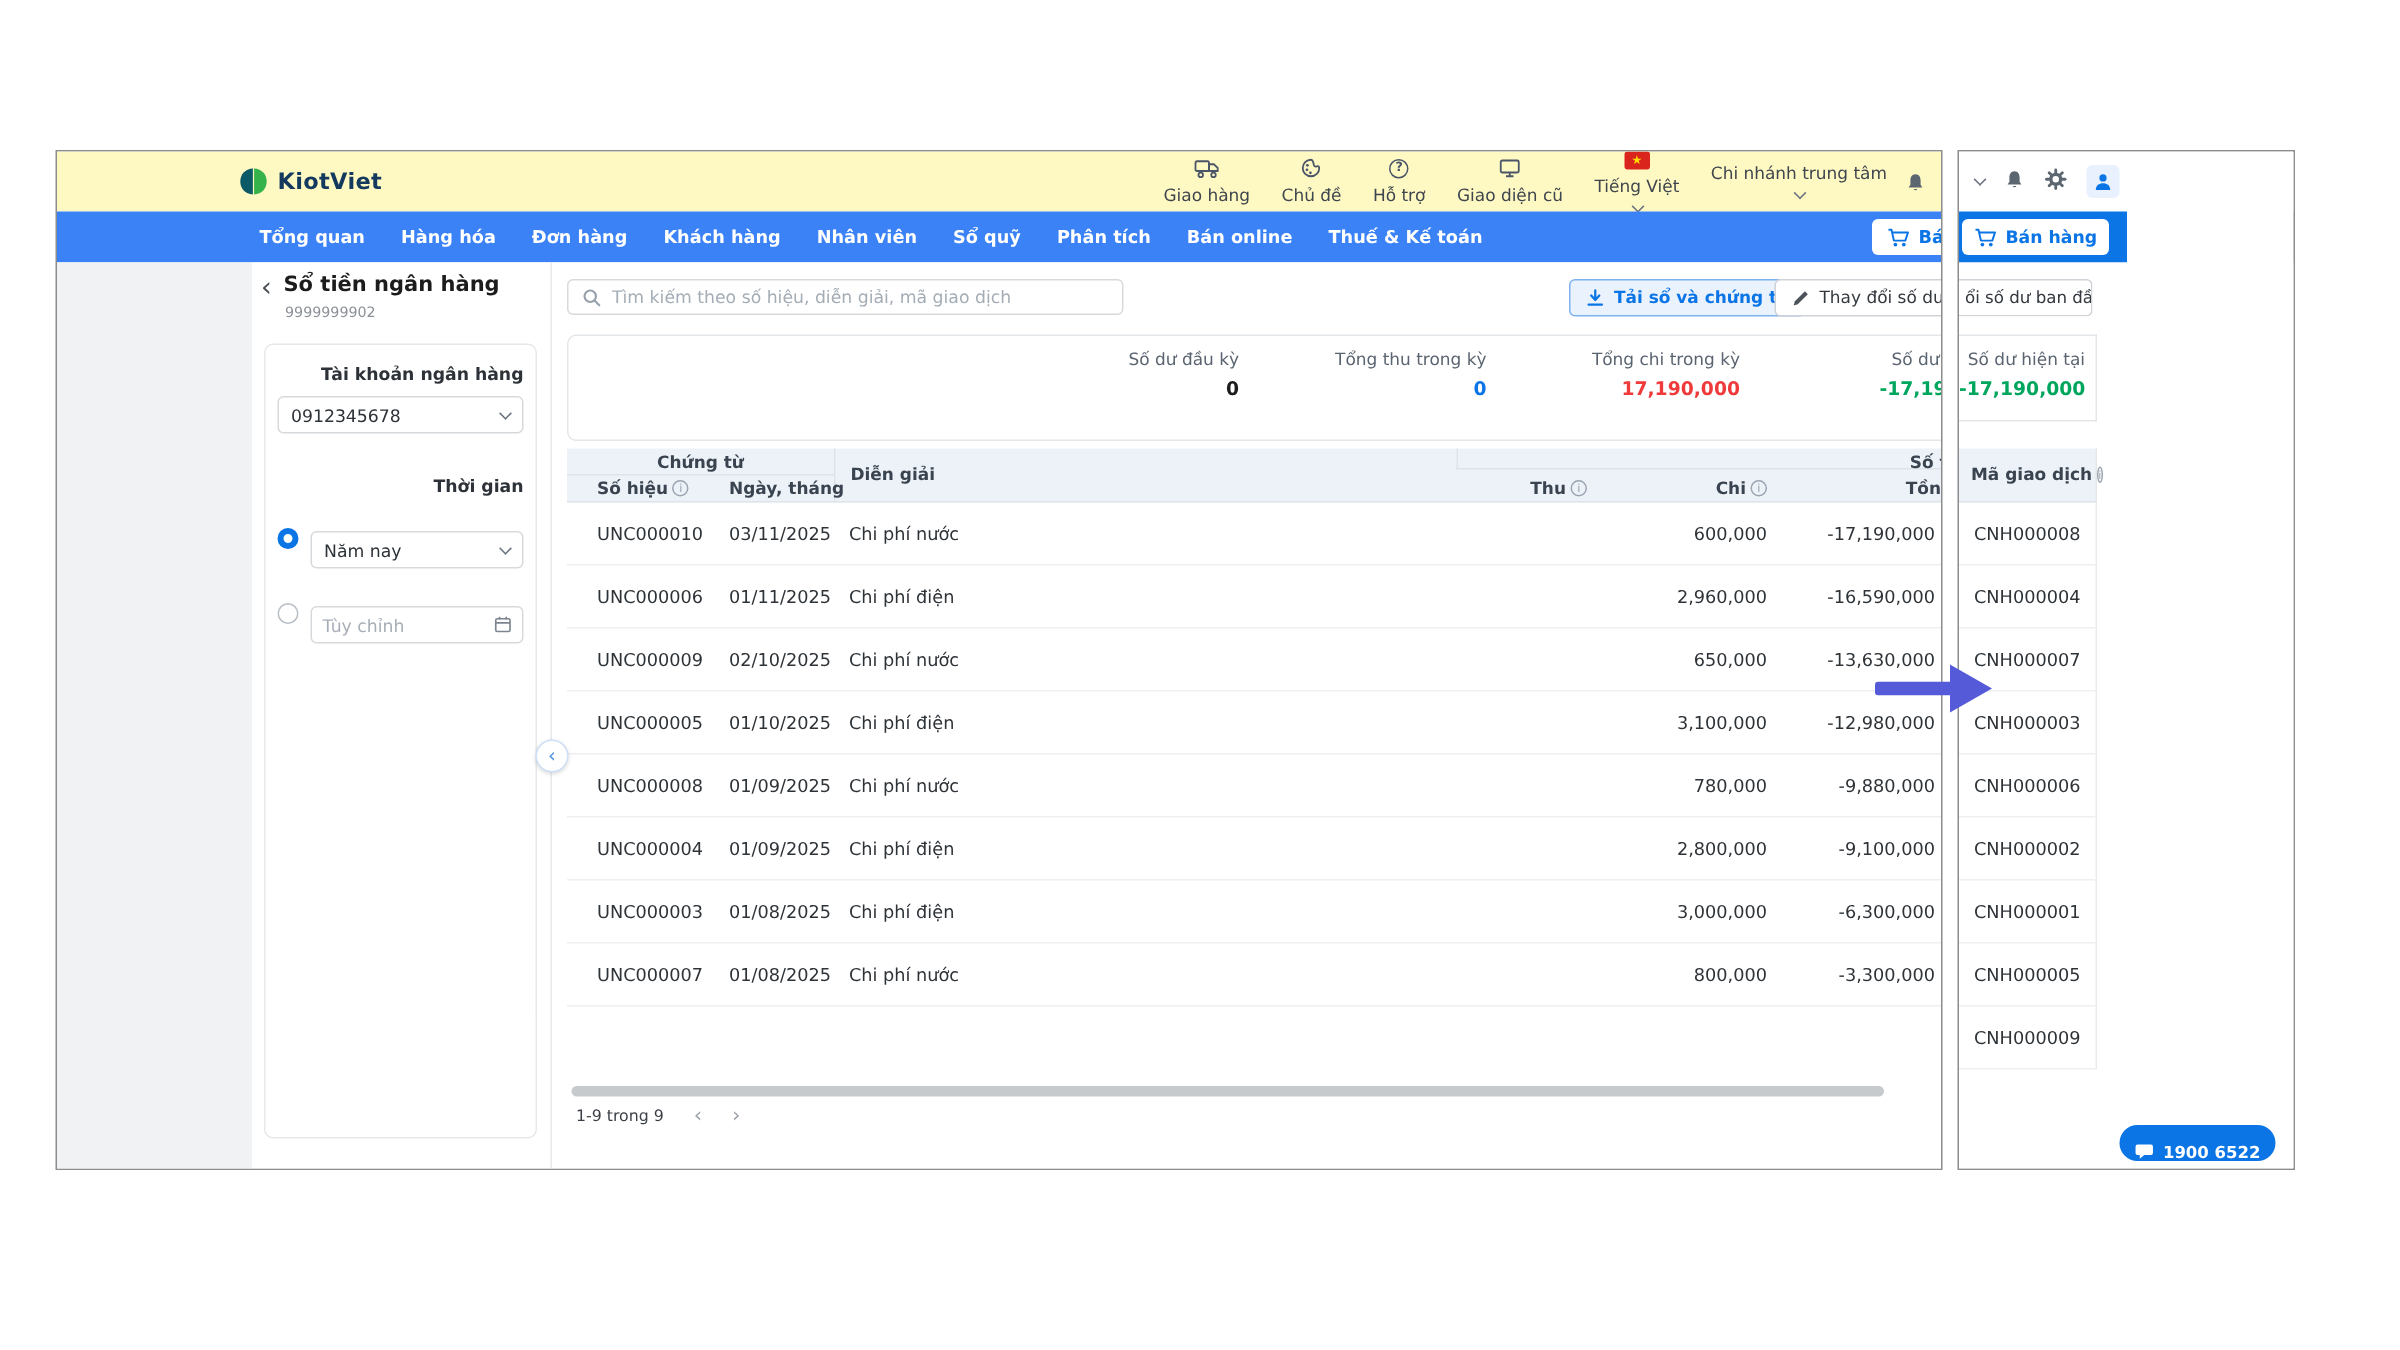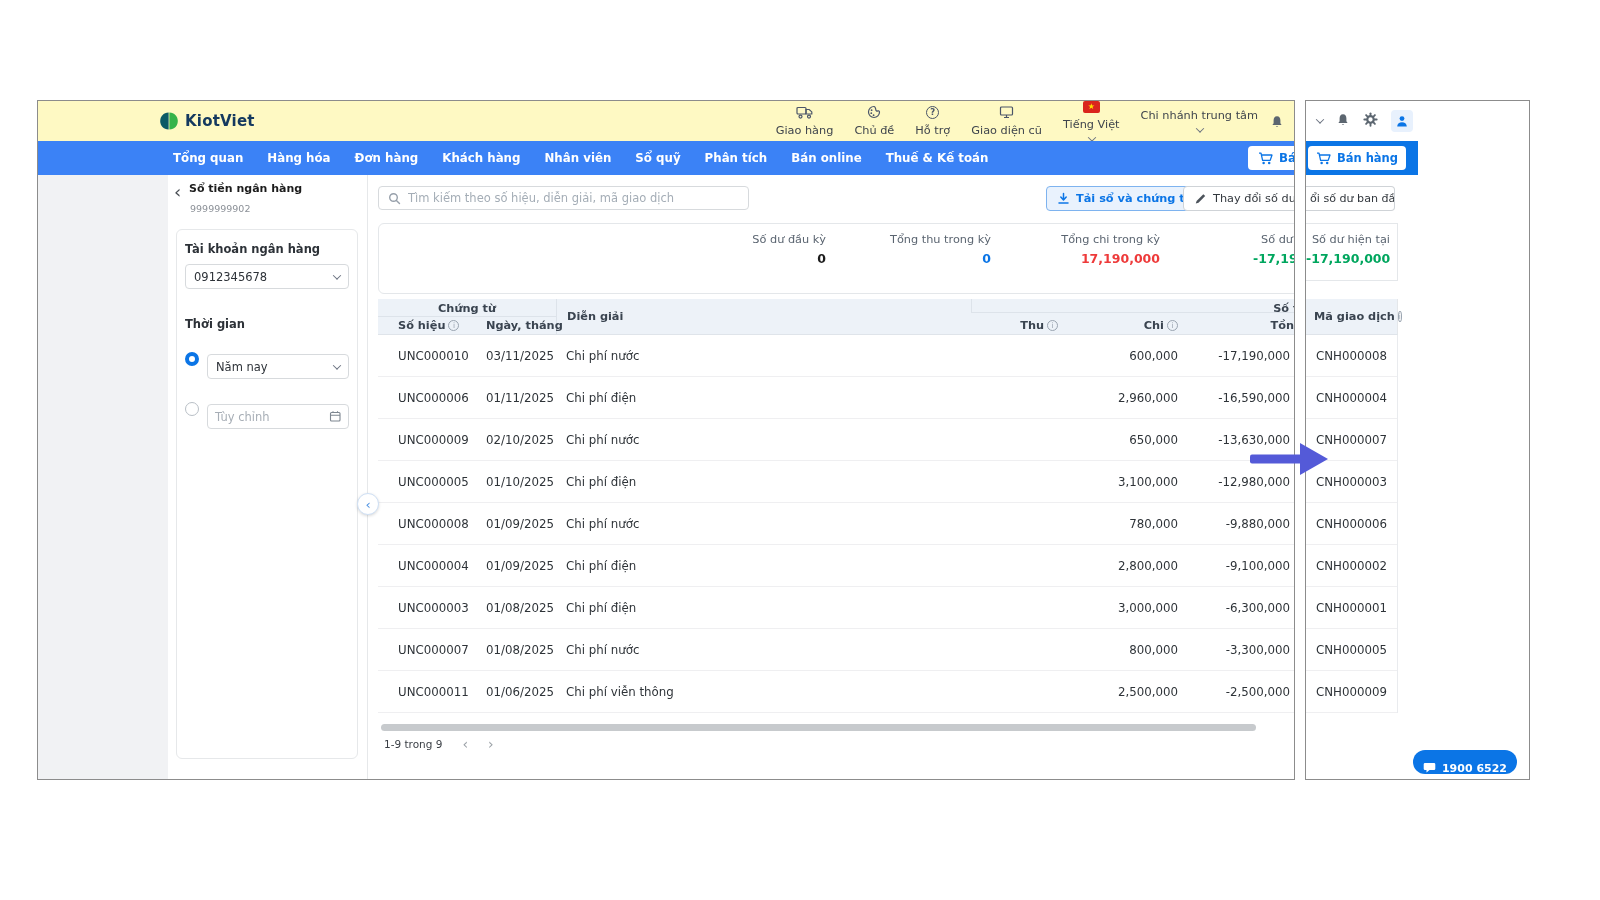--- a/index.html
+++ b/index.html
@@ -25,24 +25,24 @@
   .nav{position:relative;height:34px;background:#3b82f6;}
   .nav-items{position:absolute;left:135px;top:0;height:34px;display:flex;align-items:center;gap:24px;}
   .nav-item{color:#fff;font-size:11.8px;font-weight:bold;white-space:nowrap;cursor:pointer;}
   .sell-btn{position:absolute;left:1210px;top:5px;height:24px;width:150px;background:#fff;border-radius:4px;display:flex;align-items:center;gap:6px;padding:0 10px;color:#0b75e6;font-size:11.8px;font-weight:bold;white-space:nowrap;cursor:pointer;}
 
   
   .content{position:absolute;top:74px;left:0;right:0;bottom:0;background:#fff;}
   .gutter{position:absolute;left:0;top:0;width:130px;height:100%;background:#f1f2f4;}
   .sidebar{position:absolute;left:130px;top:0;width:200px;height:100%;background:#fff;border-right:1px solid #e6e8ea;}
   .back{position:absolute;left:6px;top:8px;font-size:18px;color:#4a4f55;cursor:pointer;line-height:1;}
-  .sb-title{position:absolute;left:21px;top:7px;font-size:11px;font-weight:bold;color:#1c1c1c;white-space:nowrap;}
+  .sb-title{position:absolute;left:21px;top:7px;font-size:14px;font-weight:bold;color:#1c1c1c;white-space:nowrap;}
   .sb-sub{position:absolute;left:22px;top:28px;font-size:9.5px;color:#8b9097;}
   .sb-box{position:absolute;left:8px;right:9px;top:54px;bottom:20px;border:1px solid #e6e8ea;border-radius:6px;padding:12px 8px;}
-  .sb-label{font-size:11.5px;font-weight:bold;color:#2d3238;margin-bottom:8px;}
+  .sb-label{font-size:11.5px;font-weight:bold;color:#2d3238;margin-bottom:8px;text-align:right;}
   .mt{margin-top:28px;}
   .select{height:25px;border:1px solid #d7dadd;border-radius:4px;background:#fff;display:flex;align-items:center;justify-content:space-between;padding:0 8px;font-size:11.5px;color:#2d3238;cursor:pointer;}
   .radio-row{display:flex;align-items:center;gap:8px;margin-bottom:10px;}
   .radio{width:14px;height:14px;border-radius:50%;border:1.5px solid #b9bfc6;background:#fff;flex:0 0 auto;cursor:pointer;}
   .radio.on{border:4.5px solid #0b75e6;}
   .grow{flex:1;margin-top:15px;}
   .inputbox{height:25px;border:1px solid #d7dadd;border-radius:4px;display:flex;align-items:center;justify-content:space-between;padding:0 7px;background:#fff;cursor:pointer;}
   .ph{color:#a7aeb6;font-size:11.5px;}
 
   .main{position:absolute;left:330px;top:0;right:0;bottom:0;background:#fff;}
@@ -347,28 +347,20 @@
               <div class="td c-bal">-6,300,000</div>
             </div>
             <div class="t-row">
               <div class="td c-code">UNC000007</div>
               <div class="td c-date">01/08/2025</div>
               <div class="td c-desc">Chi phí nước</div>
               <div class="td c-in"></div>
               <div class="td c-out">800,000</div>
               <div class="td c-bal">-3,300,000</div>
             </div>
-            <div class="t-row">
-              <div class="td c-code">UNC000011</div>
-              <div class="td c-date">01/06/2025</div>
-              <div class="td c-desc">Chi phí viễn thông</div>
-              <div class="td c-in"></div>
-              <div class="td c-out">2,500,000</div>
-              <div class="td c-bal">-2,500,000</div>
-            </div>
           </div>
       </div>
 
       <div class="hscroll"></div>
 
       <div class="pager">
         <span>1-9 trong 9</span>
         <span class="pg">‹</span>
         <span class="pg">›</span>
       </div>

